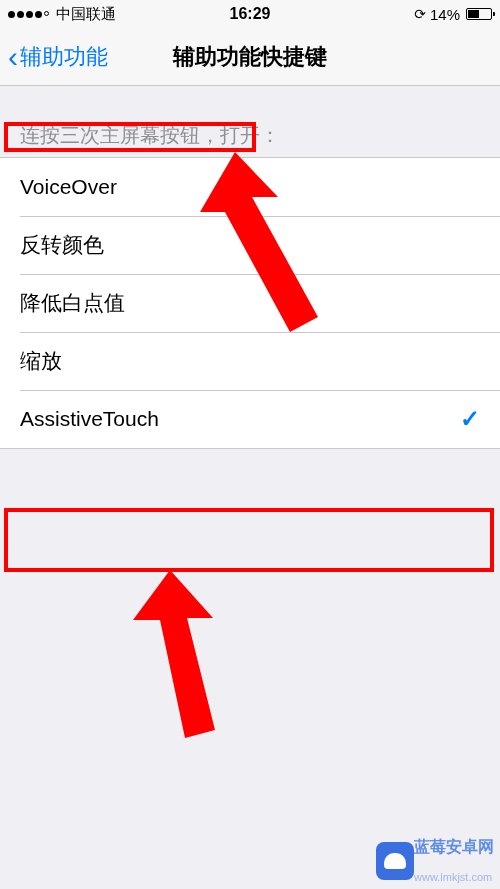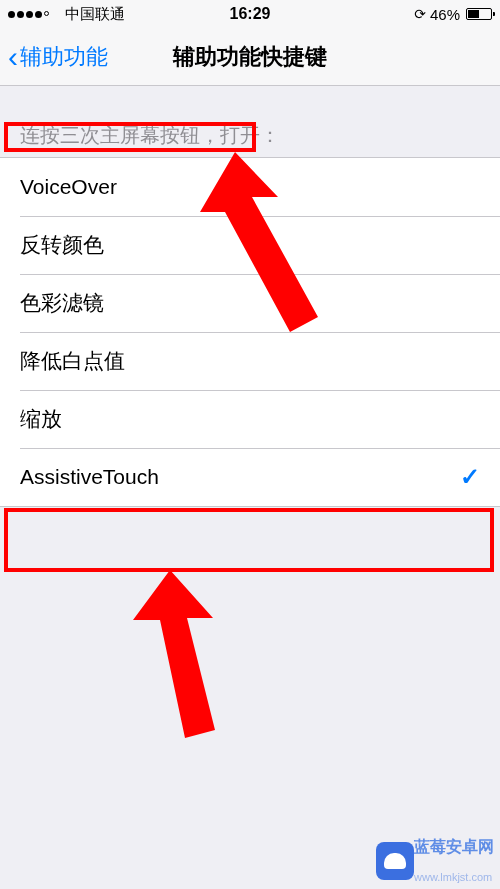--- a/index.html
+++ b/index.html
@@ -20,21 +20,21 @@
       justify-content: space-between;
       padding: 0 8px;
       font-size: 15px;
       font-weight: 500;
       color: #000;
     }
     .status-left, .status-right { display: flex; align-items: center; gap: 4px; }
     .signal-dots { display: flex; gap: 2px; }
     .dot { width: 7px; height: 7px; border-radius: 50%; background: #000; }
     .dot.empty { background: transparent; border: 1px solid #000; width: 5px; height: 5px; }
-    .carrier { font-size: 15px; margin-left: 12px; }
+    .carrier { font-size: 15px; margin-left: 3px; }
     .time { font-size: 16px; font-weight: 600; position: absolute; left: 50%; transform: translateX(-50%); }
     .lock-rot { font-size: 14px; }
     .battery-pct { font-size: 15px; }
     .battery-icon { display: inline-block; width: 26px; height: 12px; border: 1.5px solid #000; border-radius: 2px; position: relative; margin-left: 2px; }
     .battery-icon::after { content: ""; position: absolute; right: -4px; top: 3px; width: 2px; height: 4px; background: #000; border-radius: 0 1px 1px 0; }
     .battery-fill { position: absolute; left: 1px; top: 1px; bottom: 1px; width: 46%; background: #000; }
     
     .nav-bar {
       height: 58px;
       background: #f7f7f8;
@@ -111,21 +111,21 @@
         <span class="dot"></span>
         <span class="dot"></span>
         <span class="dot"></span>
         <span class="dot empty"></span>
     </span>
     <span class="carrier">中国联通</span>
   </div>
   <span class="time">16:29</span>
   <div class="status-right">
     <span class="lock-rot">⟳</span>
-    <span class="battery-pct">46%</span>
+    <span class="battery-pct">14%</span>
     <span class="battery-icon">
         <span class="battery-fill"></span>
       </span>
   </div>
 </div>
 
 <div class="nav-bar">
   <div class="back-btn">
     <span class="back-chevron">‹</span>
     <span>辅助功能</span>
@@ -134,23 +134,20 @@
 </div>
 
 <div class="section-header">连按三次主屏幕按钮，打开：</div>
 
 <div class="list">
   <div class="row">
     <span>VoiceOver</span>
   </div>
   <div class="row">
     <span>反转颜色</span>
-  </div>
-  <div class="row">
-    <span>色彩滤镜</span>
   </div>
   <div class="row">
     <span>降低白点值</span>
   </div>
   <div class="row">
     <span>缩放</span>
   </div>
   <div class="row">
     <span>AssistiveTouch</span>
     <span class="checkmark">✓</span>

